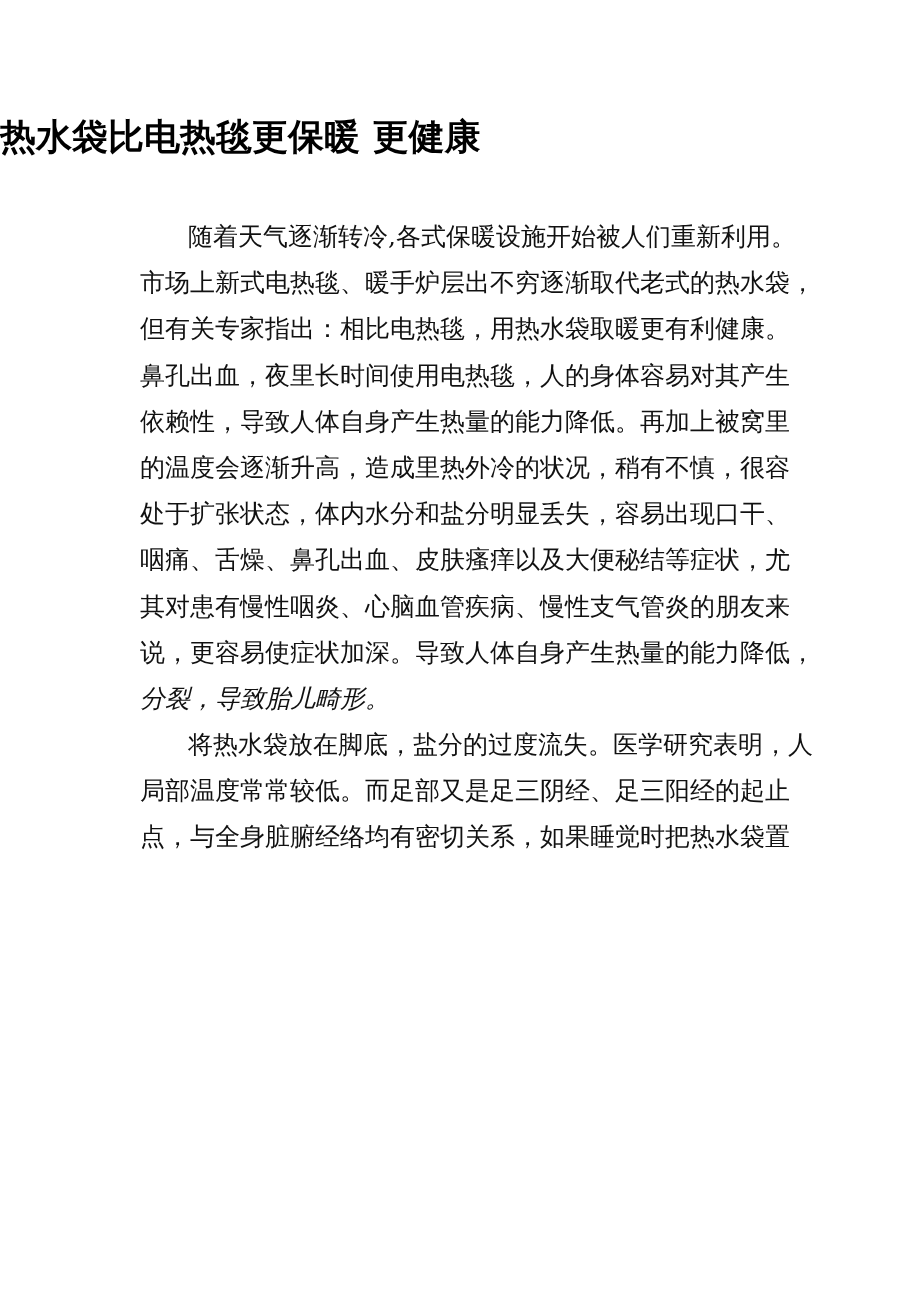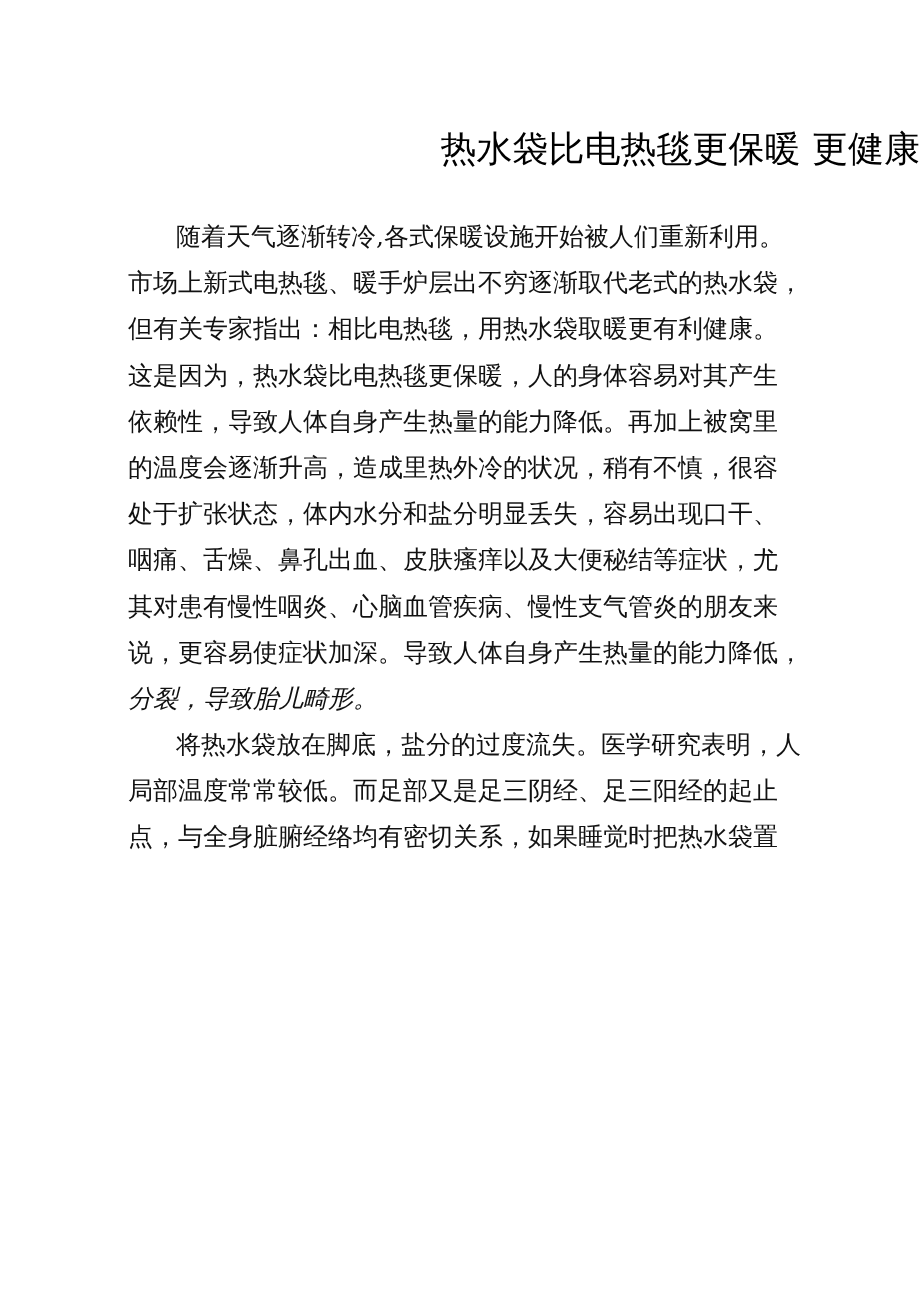--- a/index.html
+++ b/index.html
@@ -19,35 +19,35 @@
       position: absolute;
       left: 0;
       top: 0;
       width: 920px;
       height: 1302px;
       background: #ffffff;
     }
     .title {
       position: absolute;
       left: 0;
-      top: 124px;
+      top: 112px;
       width: 920px;
-      text-align: right;
+      text-align: left;
       font-family: "DejaVu Sans", "Liberation Sans", sans-serif;
       font-size: 36px;
       line-height: 50px;
-      font-weight: normal;
+      font-weight: bold;
       letter-spacing: 0px;
       color: #000000;
       margin: 0;
       white-space: nowrap;
     }
     .body {
       position: absolute;
-      left: 128px;
+      left: 140px;
       top: 214px;
       width: 642px;
     }
     .line {
       display: block;
       height: 46.2px;
       line-height: 46.2px;
       font-size: 25px;
       white-space: nowrap;
       text-align: justify;
@@ -70,21 +70,21 @@
 
 <div class="page">
   <h1 class="title">热水袋比电热毯更保暖 更健康</h1>
 
   <div class="body">
 
     <div class="paragraph">
       <span class="line indent">随着天气逐渐转冷,各式保暖设施开始被人们重新利用。</span>
       <span class="line">市场上新式电热毯、暖手炉层出不穷逐渐取代老式的热水袋，</span>
       <span class="line">但有关专家指出：相比电热毯，用热水袋取暖更有利健康。</span>
-      <span class="line">这是因为，热水袋比电热毯更保暖，人的身体容易对其产生</span>
+      <span class="line">鼻孔出血，夜里长时间使用电热毯，人的身体容易对其产生</span>
       <span class="line">依赖性，导致人体自身产生热量的能力降低。再加上被窝里</span>
       <span class="line">的温度会逐渐升高，造成里热外冷的状况，稍有不慎，很容</span>
       <span class="line">处于扩张状态，体内水分和盐分明显丢失，容易出现口干、</span>
       <span class="line">咽痛、舌燥、鼻孔出血、皮肤瘙痒以及大便秘结等症状，尤</span>
       <span class="line">其对患有慢性咽炎、心脑血管疾病、慢性支气管炎的朋友来</span>
       <span class="line">说，更容易使症状加深。导致人体自身产生热量的能力降低，</span>
       <span class="line last">分裂，导致胎儿畸形。</span>
     </div>
 
 

